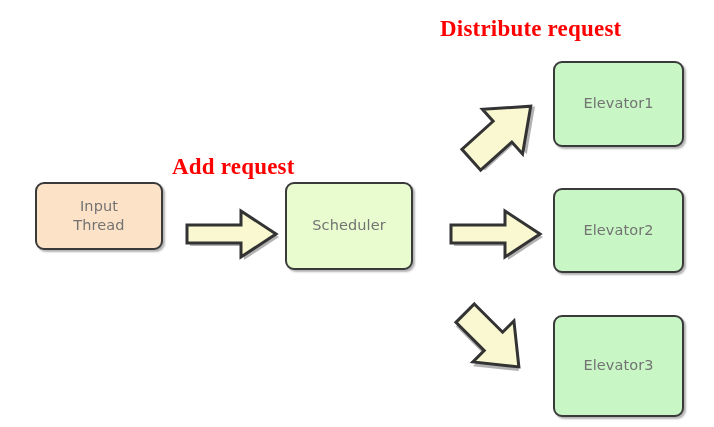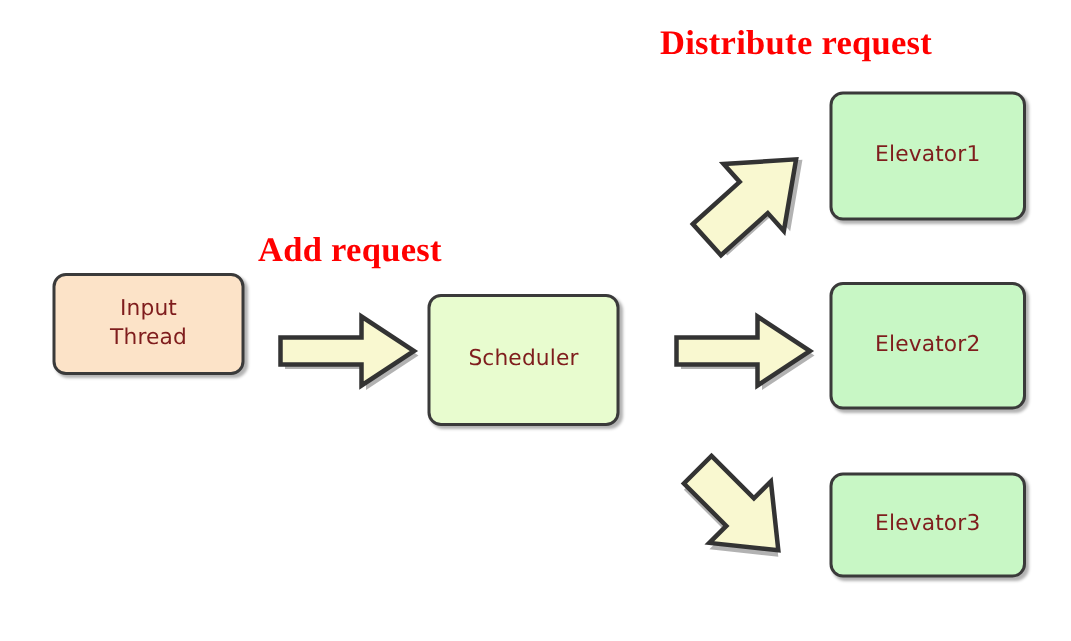--- a/index.html
+++ b/index.html
@@ -19,51 +19,51 @@
   
   .node {
     position: absolute;
     box-sizing: border-box;
     border: 2.5px solid #3a3a3a;
     border-radius: 9px;
     display: flex;
     align-items: center;
     justify-content: center;
     text-align: center;
-    color: #7f1d1d;
+    color: #737373;
     font-size: 14.5px;
     line-height: 1.32;
     letter-spacing: 0.1px;
     box-shadow: 2px 2px 2px rgba(0,0,0,0.30);
     white-space: pre-line;
   }
 
   #node-input-thread {
     left: 35px;  top: 182px;
     width: 128px; height: 68px;
     background: #FCE3C8;
   }
   #node-scheduler {
-    left: 285px; top: 196px;
+    left: 285px; top: 182px;
     width: 128px; height: 88px;
     background: #E8FCCF;
   }
   #node-elevator1 {
     left: 553px; top: 61px;
     width: 131px; height: 86px;
     background: #C8F7C5;
   }
   #node-elevator2 {
     left: 553px; top: 188px;
     width: 131px; height: 85px;
     background: #C8F7C5;
   }
   #node-elevator3 {
     left: 553px; top: 315px;
-    width: 131px; height: 70px;
+    width: 131px; height: 102px;
     background: #C8F7C5;
   }
 
   
   .arrow {
     position: absolute;
     pointer-events: none;
   }
   #arrow-add-request   { left: 183px; top: 205px; width: 100px; height: 54px; }
   #arrow-to-elevator1  { left: 455px; top: 93px;  width: 92px;  height: 80px; }

